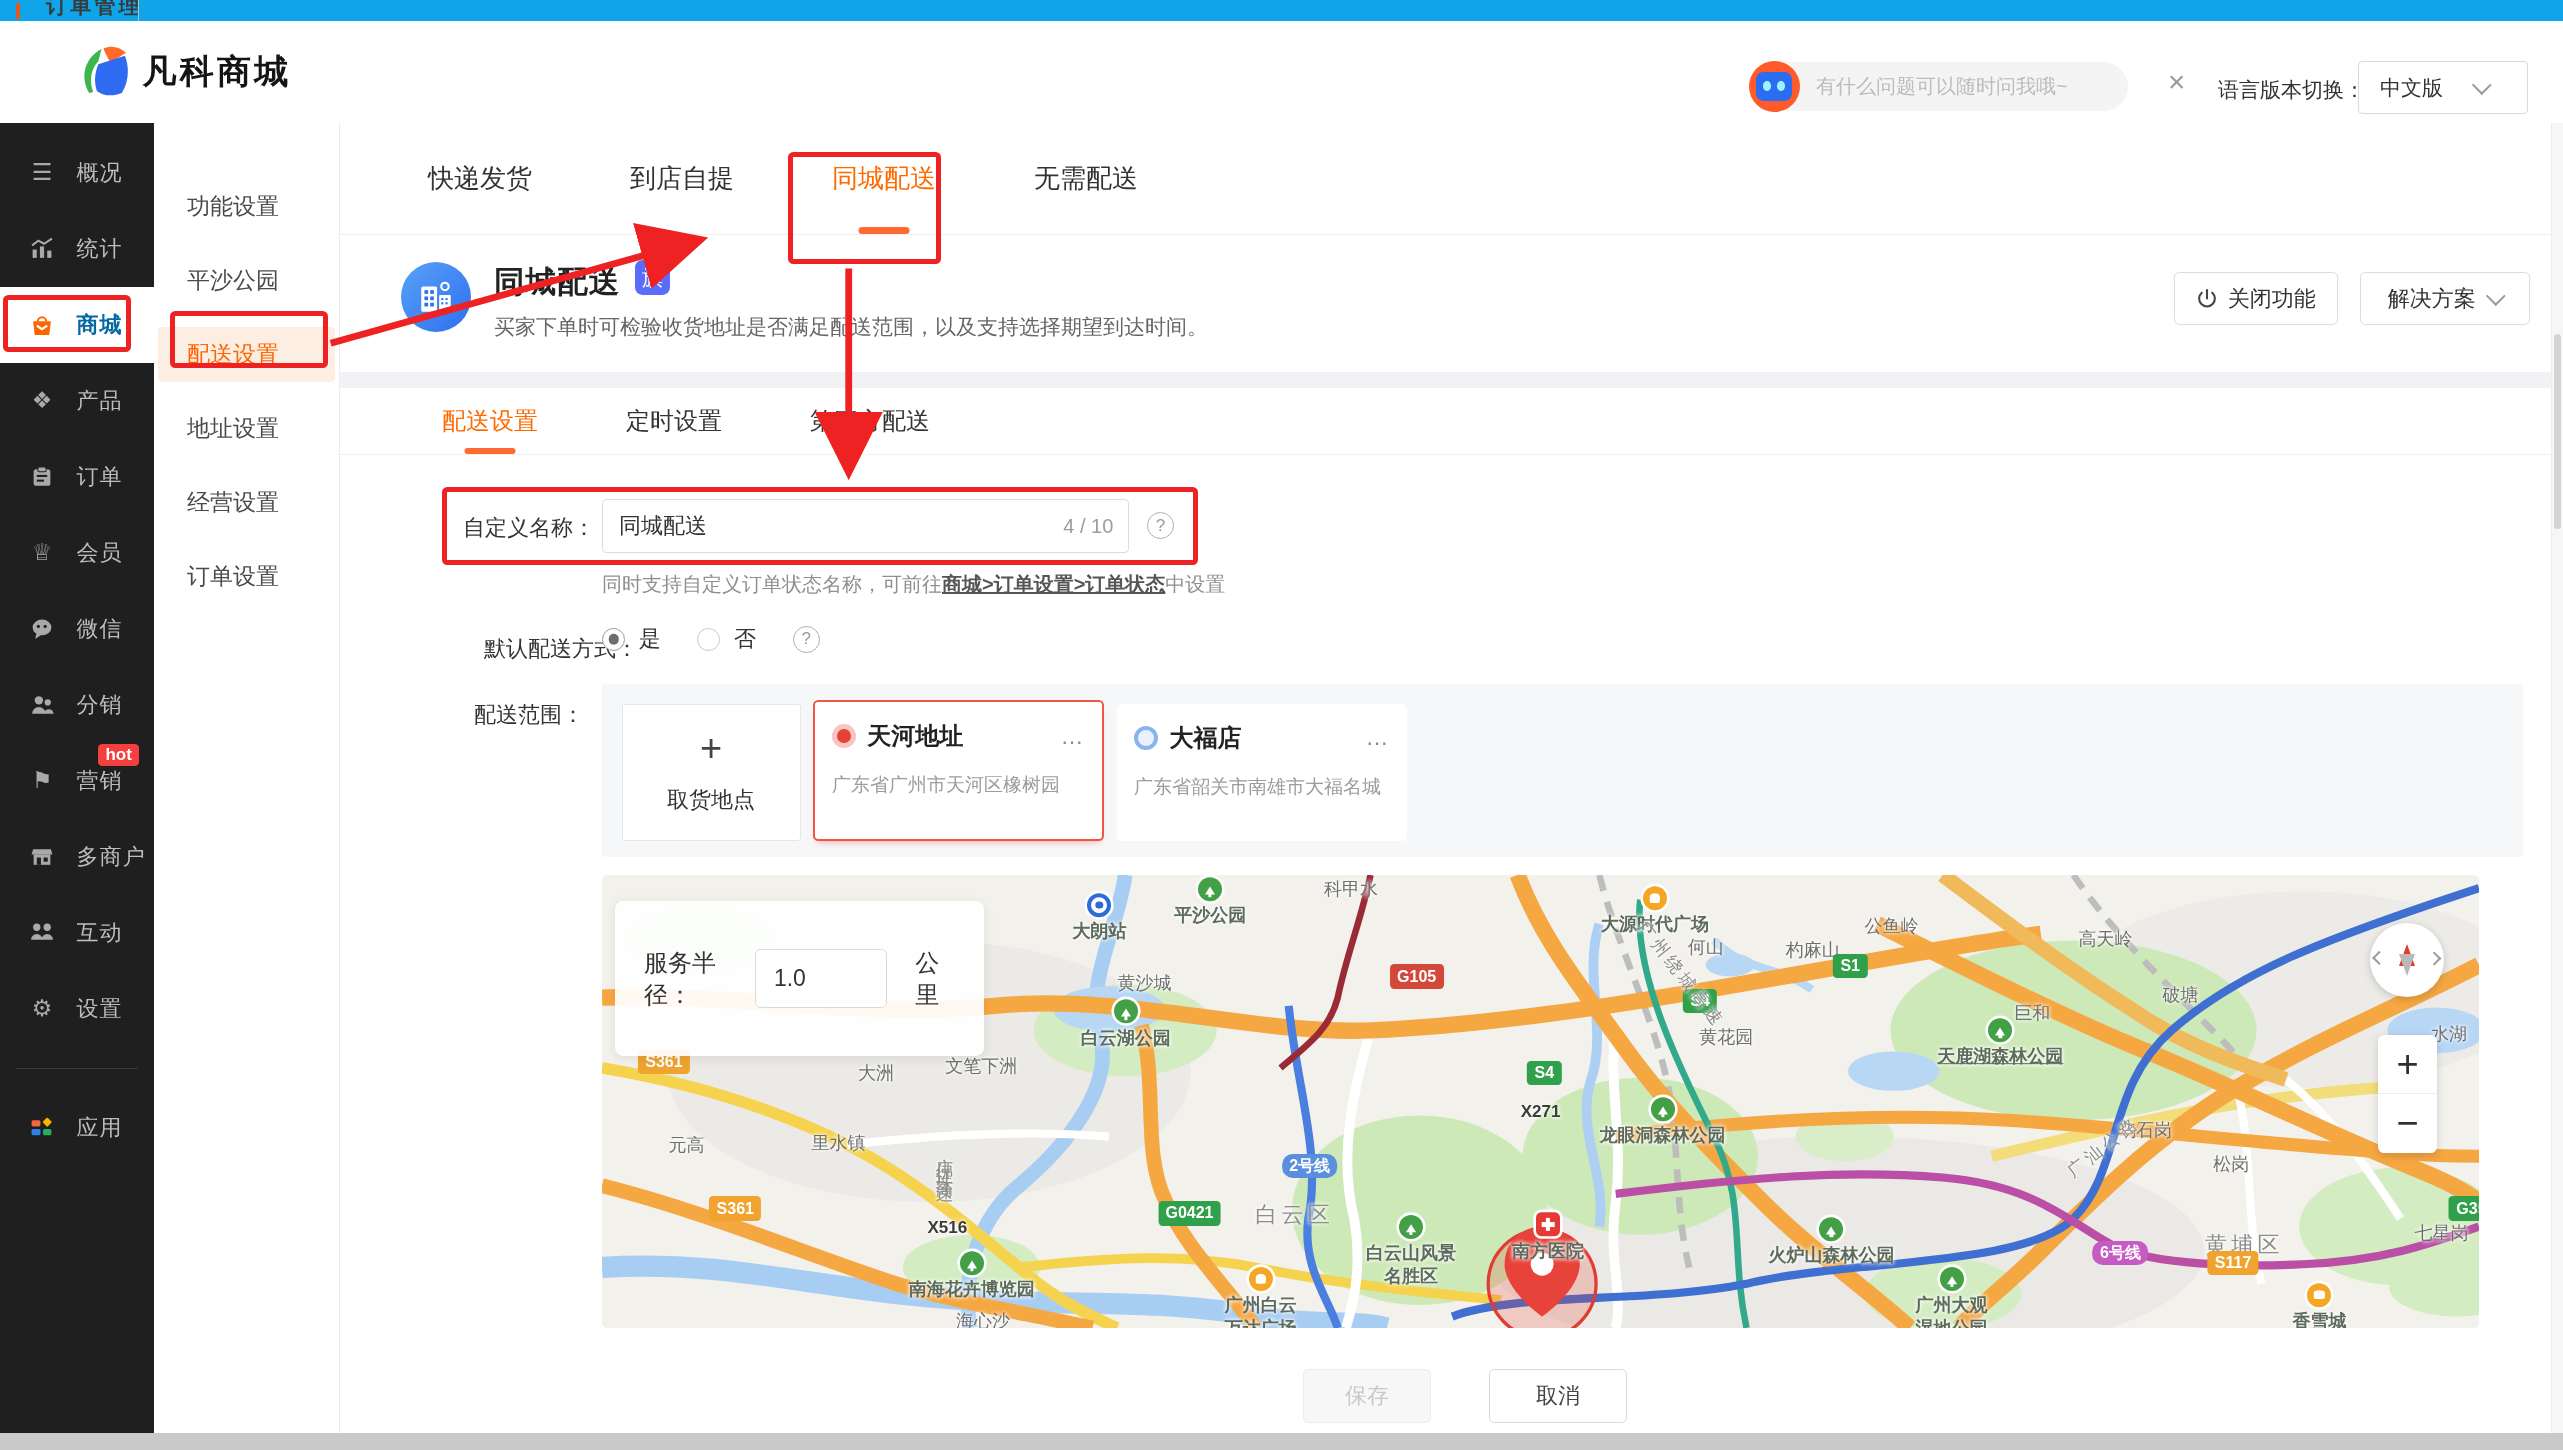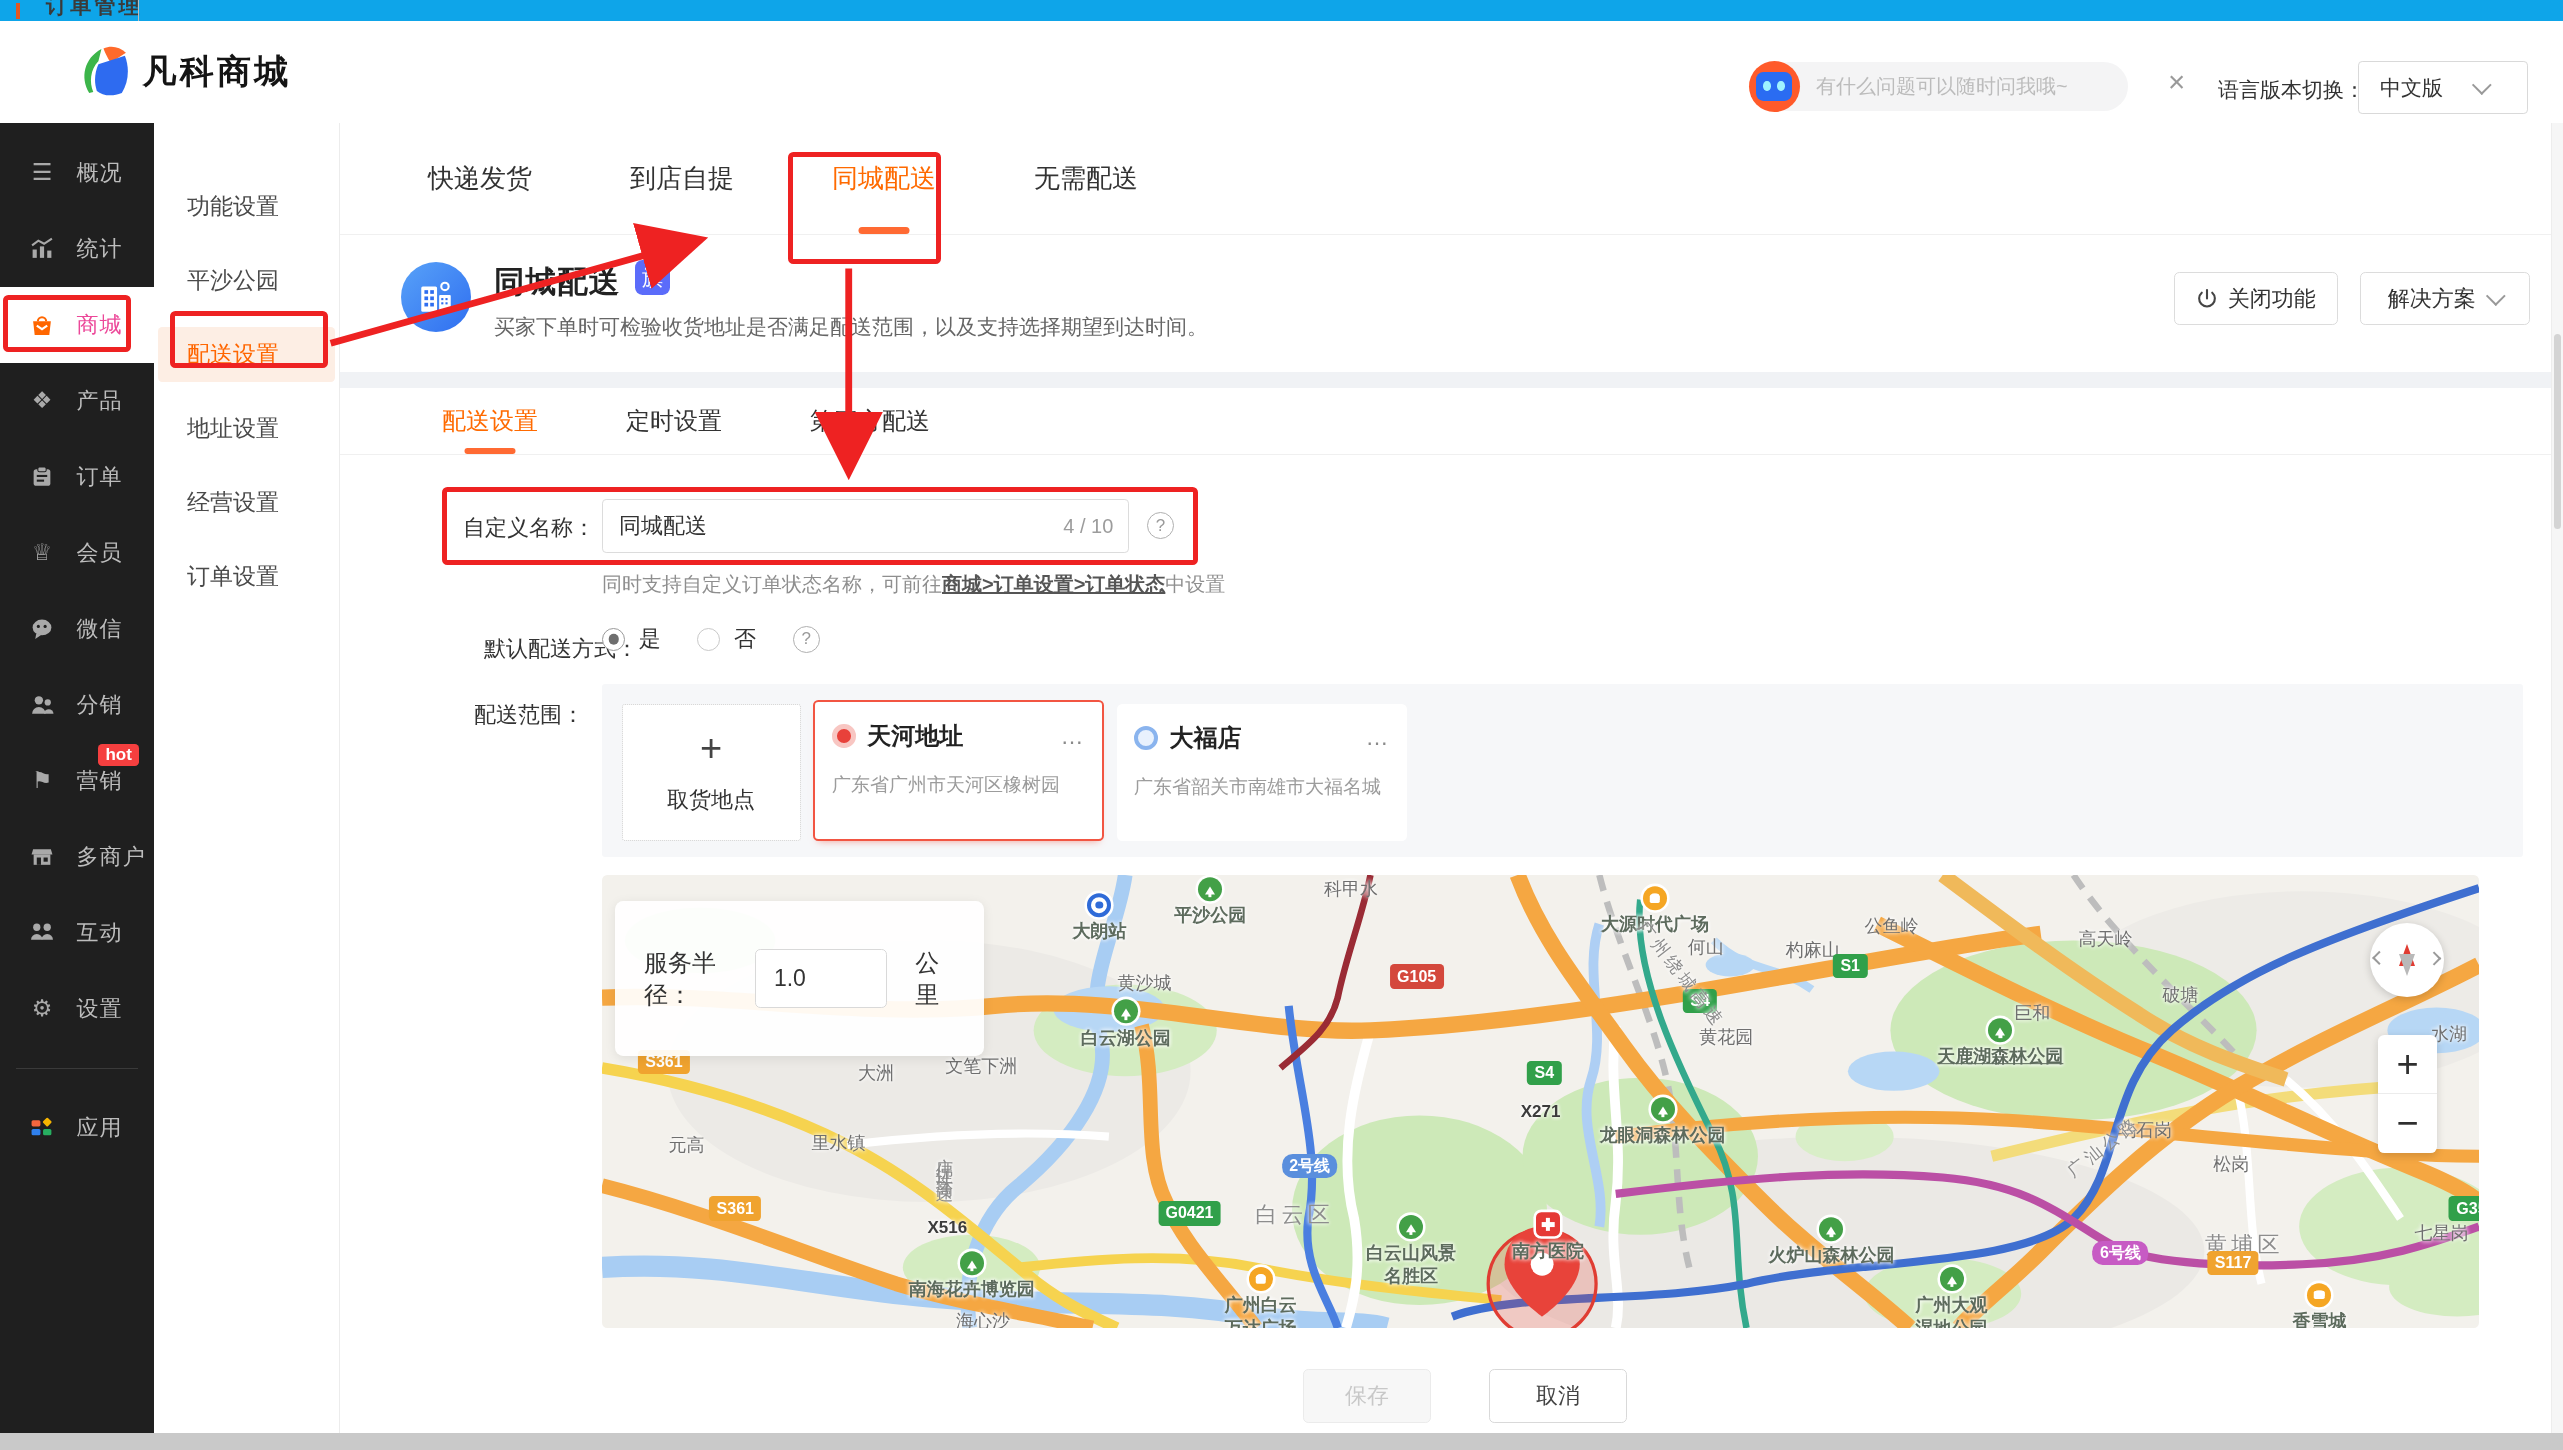--- a/index.html
+++ b/index.html
@@ -28,21 +28,21 @@
   .langsel span{font-size:21px;color:#333;}
   .chev{width:11.6px;height:11.6px;border-right:2.1px solid #999;border-bottom:2.1px solid #999;transform:rotate(45deg);display:inline-block;margin-left:32px;margin-top:-5.3px;}
 
   
   .sidebar{position:absolute;left:0;top:123px;width:154px;height:1311px;background:#1f1f1f;padding-top:11.6px;box-sizing:border-box;}
   .s-item{position:relative;height:76px;display:flex;align-items:center;padding-left:29.5px;gap:22px;color:#bdbdbd;}
   .s-item .sic{width:25px;height:25px;display:flex;align-items:center;justify-content:center;font-size:23px;color:#a9a9a9;flex:0 0 25px;}
   .s-item .slb{font-size:22px;letter-spacing:1.1px;}
   .s-item.active{background:#fff;color:#ff6600;}
   .s-item.active .sic{color:#ff6600;}
-  .s-item.active .slb{color:#ec4899;font-weight:normal;}
+  .s-item.active .slb{color:#0369a1;font-weight:bold;}
   .hotb{position:absolute;right:14.7px;top:1.1px;background:#f53f3f;color:#fff;font-size:17px;font-weight:bold;padding:1.1px 7.4px;border-radius:4.2px;}
   .sdiv{height:1.1px;background:#3a3a3a;margin:21px 16px;}
 
   
   .subnav{position:absolute;left:154px;top:123px;width:186px;height:1311px;background:#fff;border-right:1.1px solid #ececec;box-sizing:border-box;padding-top:46px;}
   .n-item{height:74px;display:flex;align-items:center;padding-left:33px;font-size:23px;color:#4a4a4a;position:relative;}
   .n-item.active{color:#ff6600;}
   .n-item.active .pill{position:absolute;left:4.2px;top:9.5px;right:4.2px;bottom:9.5px;background:#fdeee4;border-radius:4.2px;z-index:0;}
   .n-item span{position:relative;z-index:1;}
 

